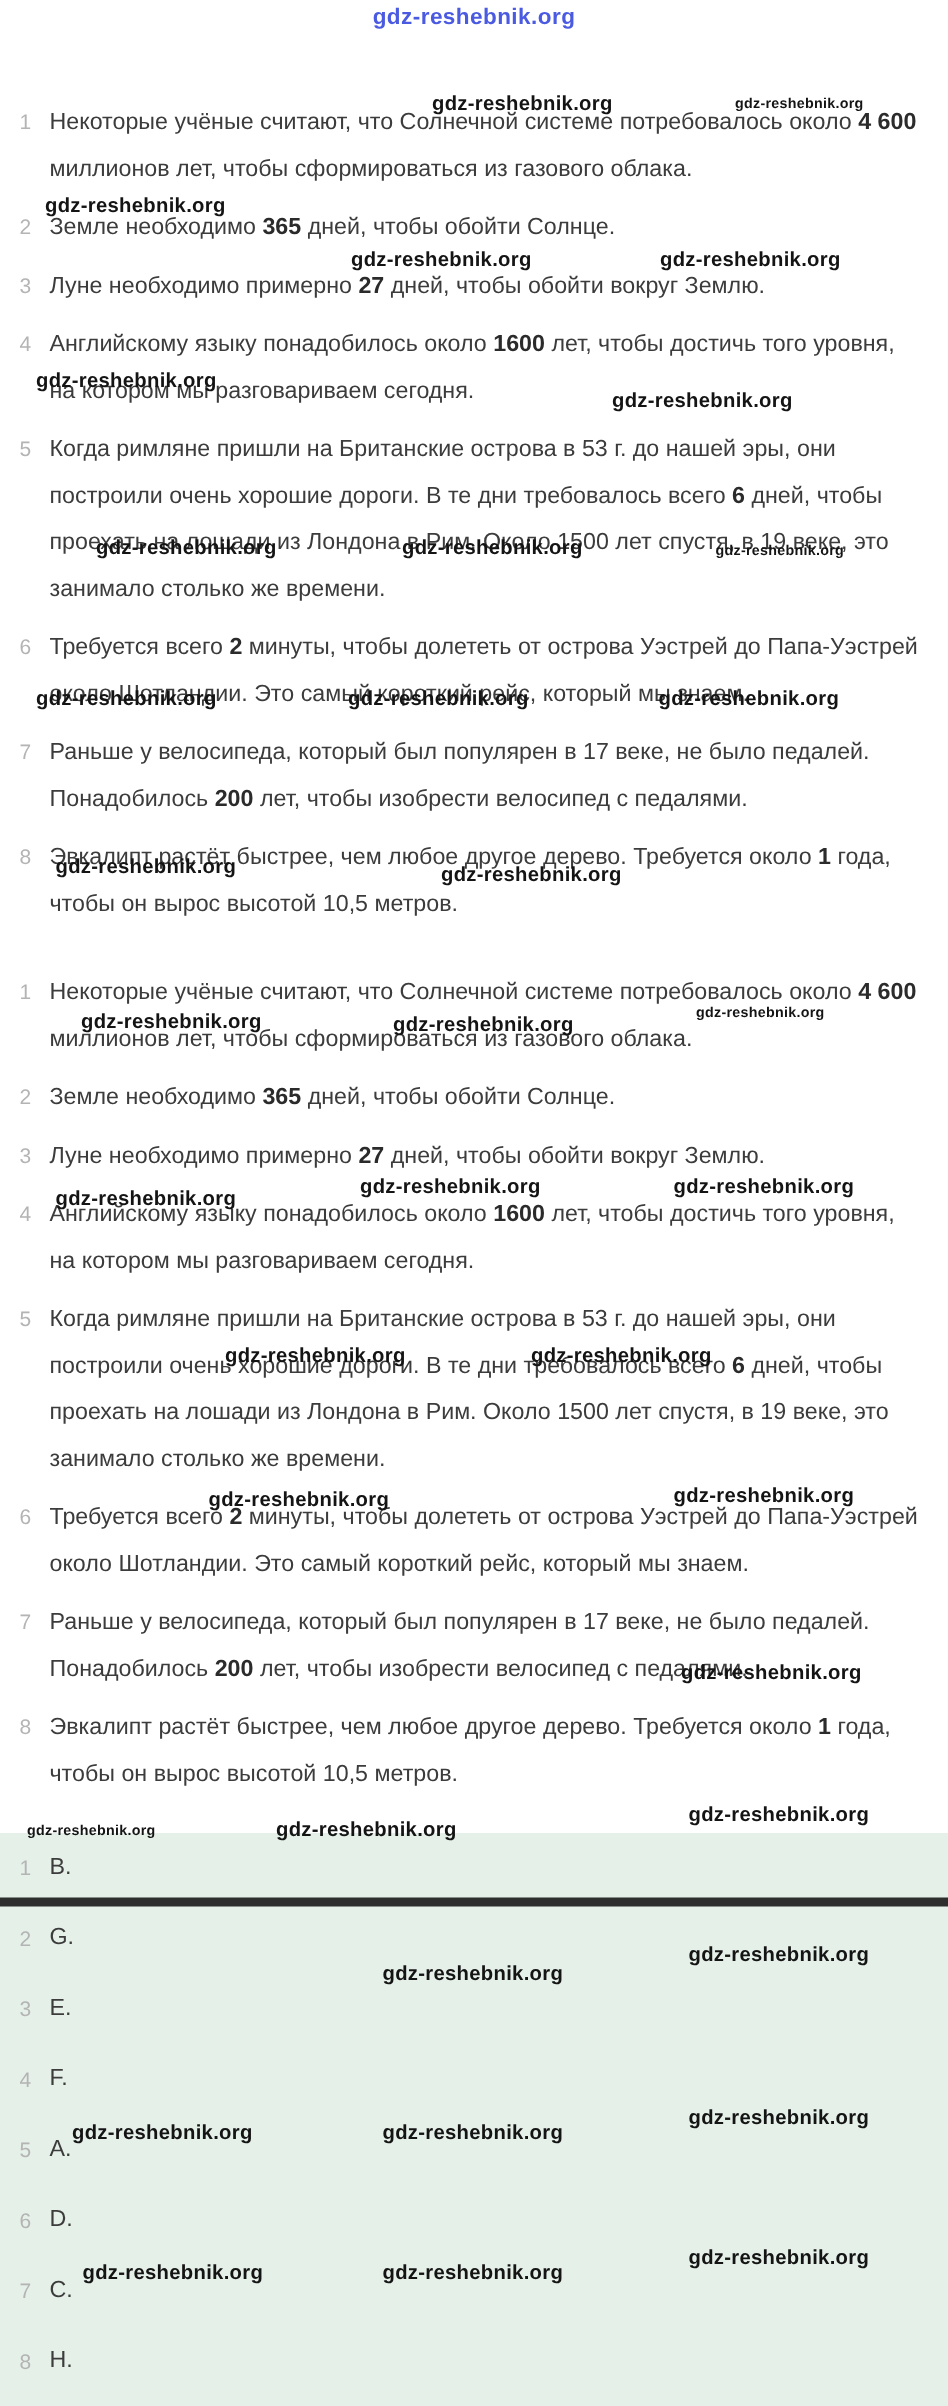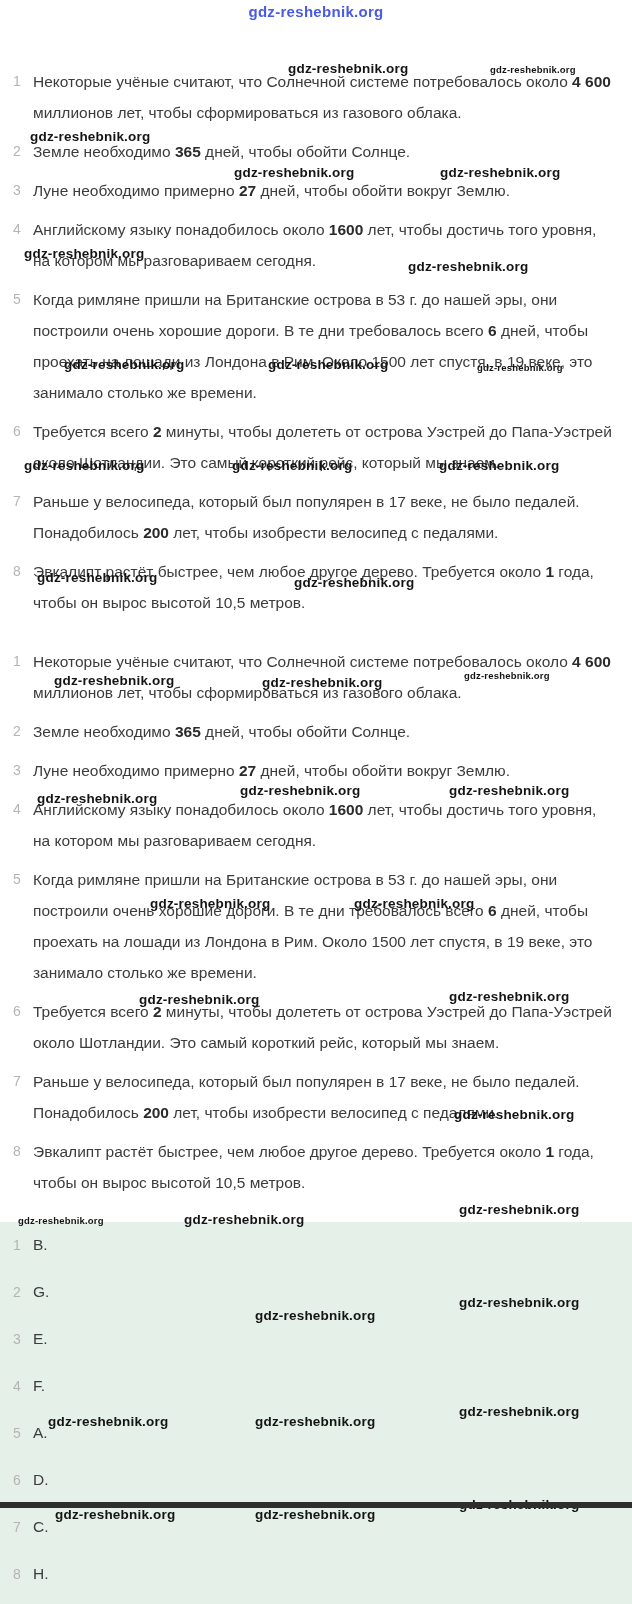--- a/index.html
+++ b/index.html
@@ -5,21 +5,21 @@
   * { box-sizing: border-box; }
   html, body { margin: 0; padding: 0; }
   body {
     width: 632px; height: 1604px;
     background: #ffffff;
     font-family: "Liberation Sans", "DejaVu Sans", sans-serif;
     color: #3c3c3c;
     position: relative;
     overflow: hidden;
   }
-  .page { position: relative; width: 632px; height: 1508px; padding-left: 30px; }
+  .page { position: relative; width: 632px; height: 1271px; padding-left: 30px; }
 
   
   .wm-header {
     position: absolute; top: 3px; left: 50%; transform: translateX(-50%);
     color: #4a5ae1; font-size: 15px; font-weight: bold; letter-spacing: .3px;
     white-space: nowrap; z-index: 6;
   }
   .wm {
     position: absolute; color: #141414; font-size: 13.5px; font-weight: bold;
     white-space: nowrap; z-index: 5; letter-spacing: .2px;

